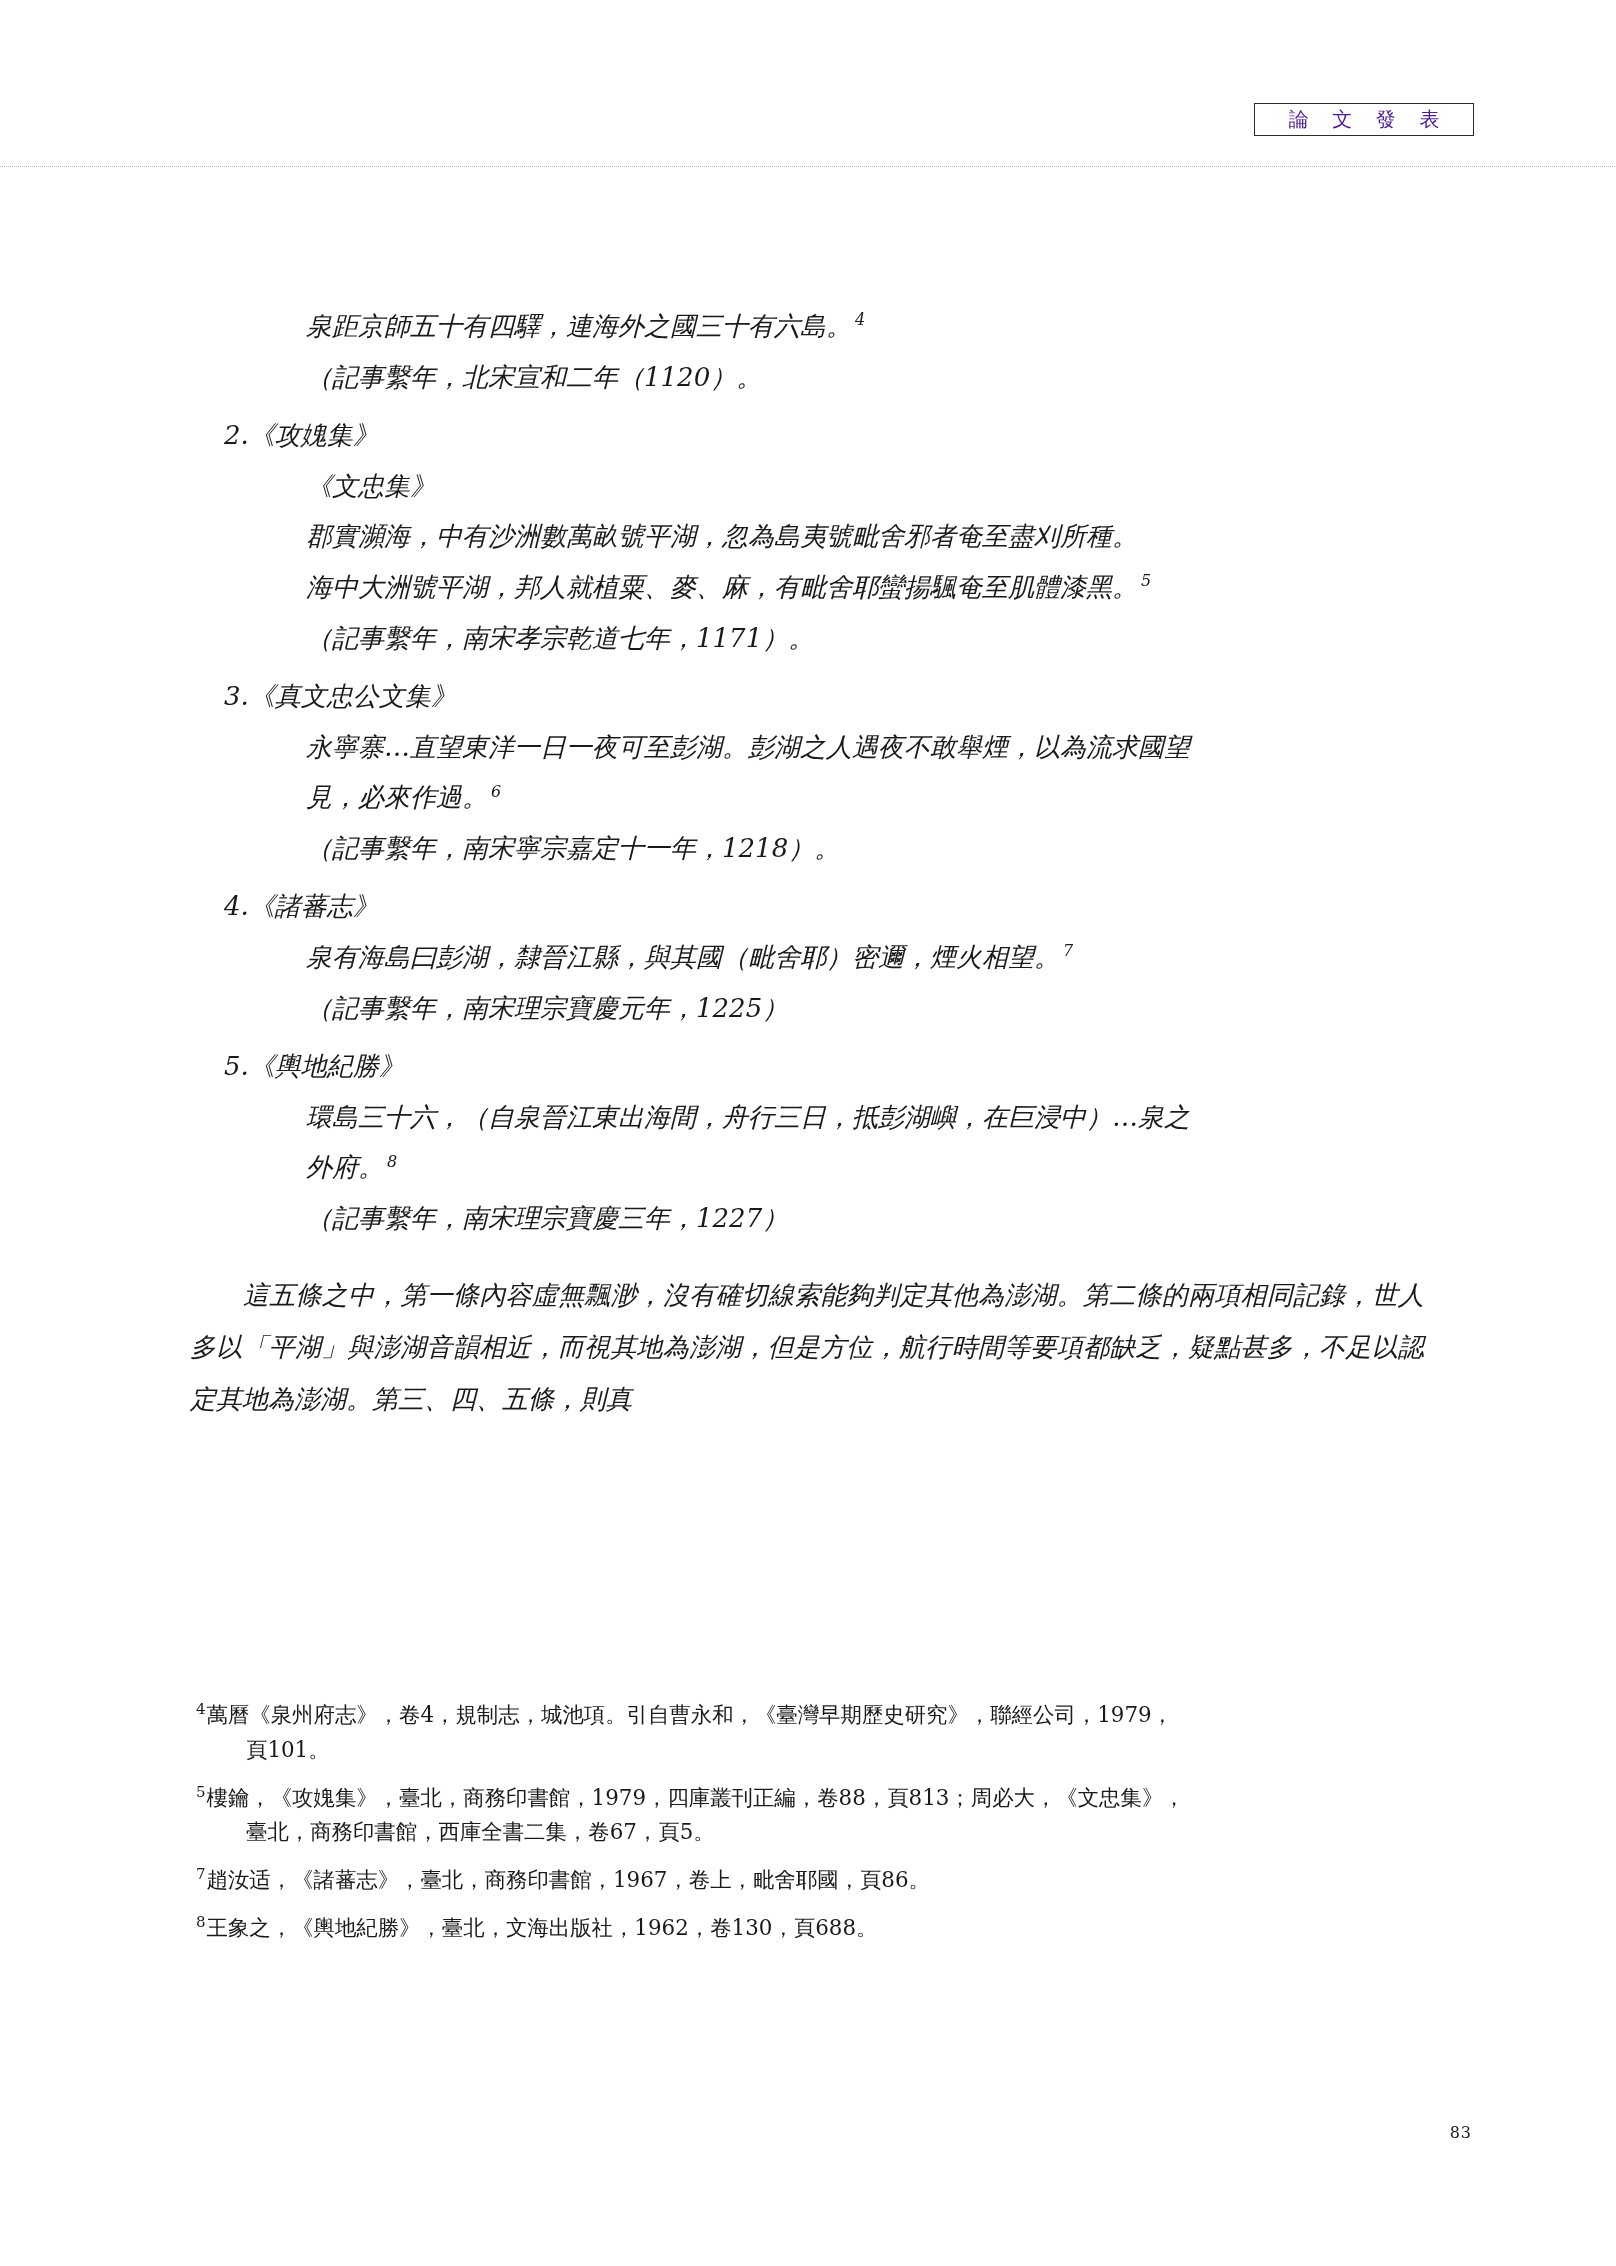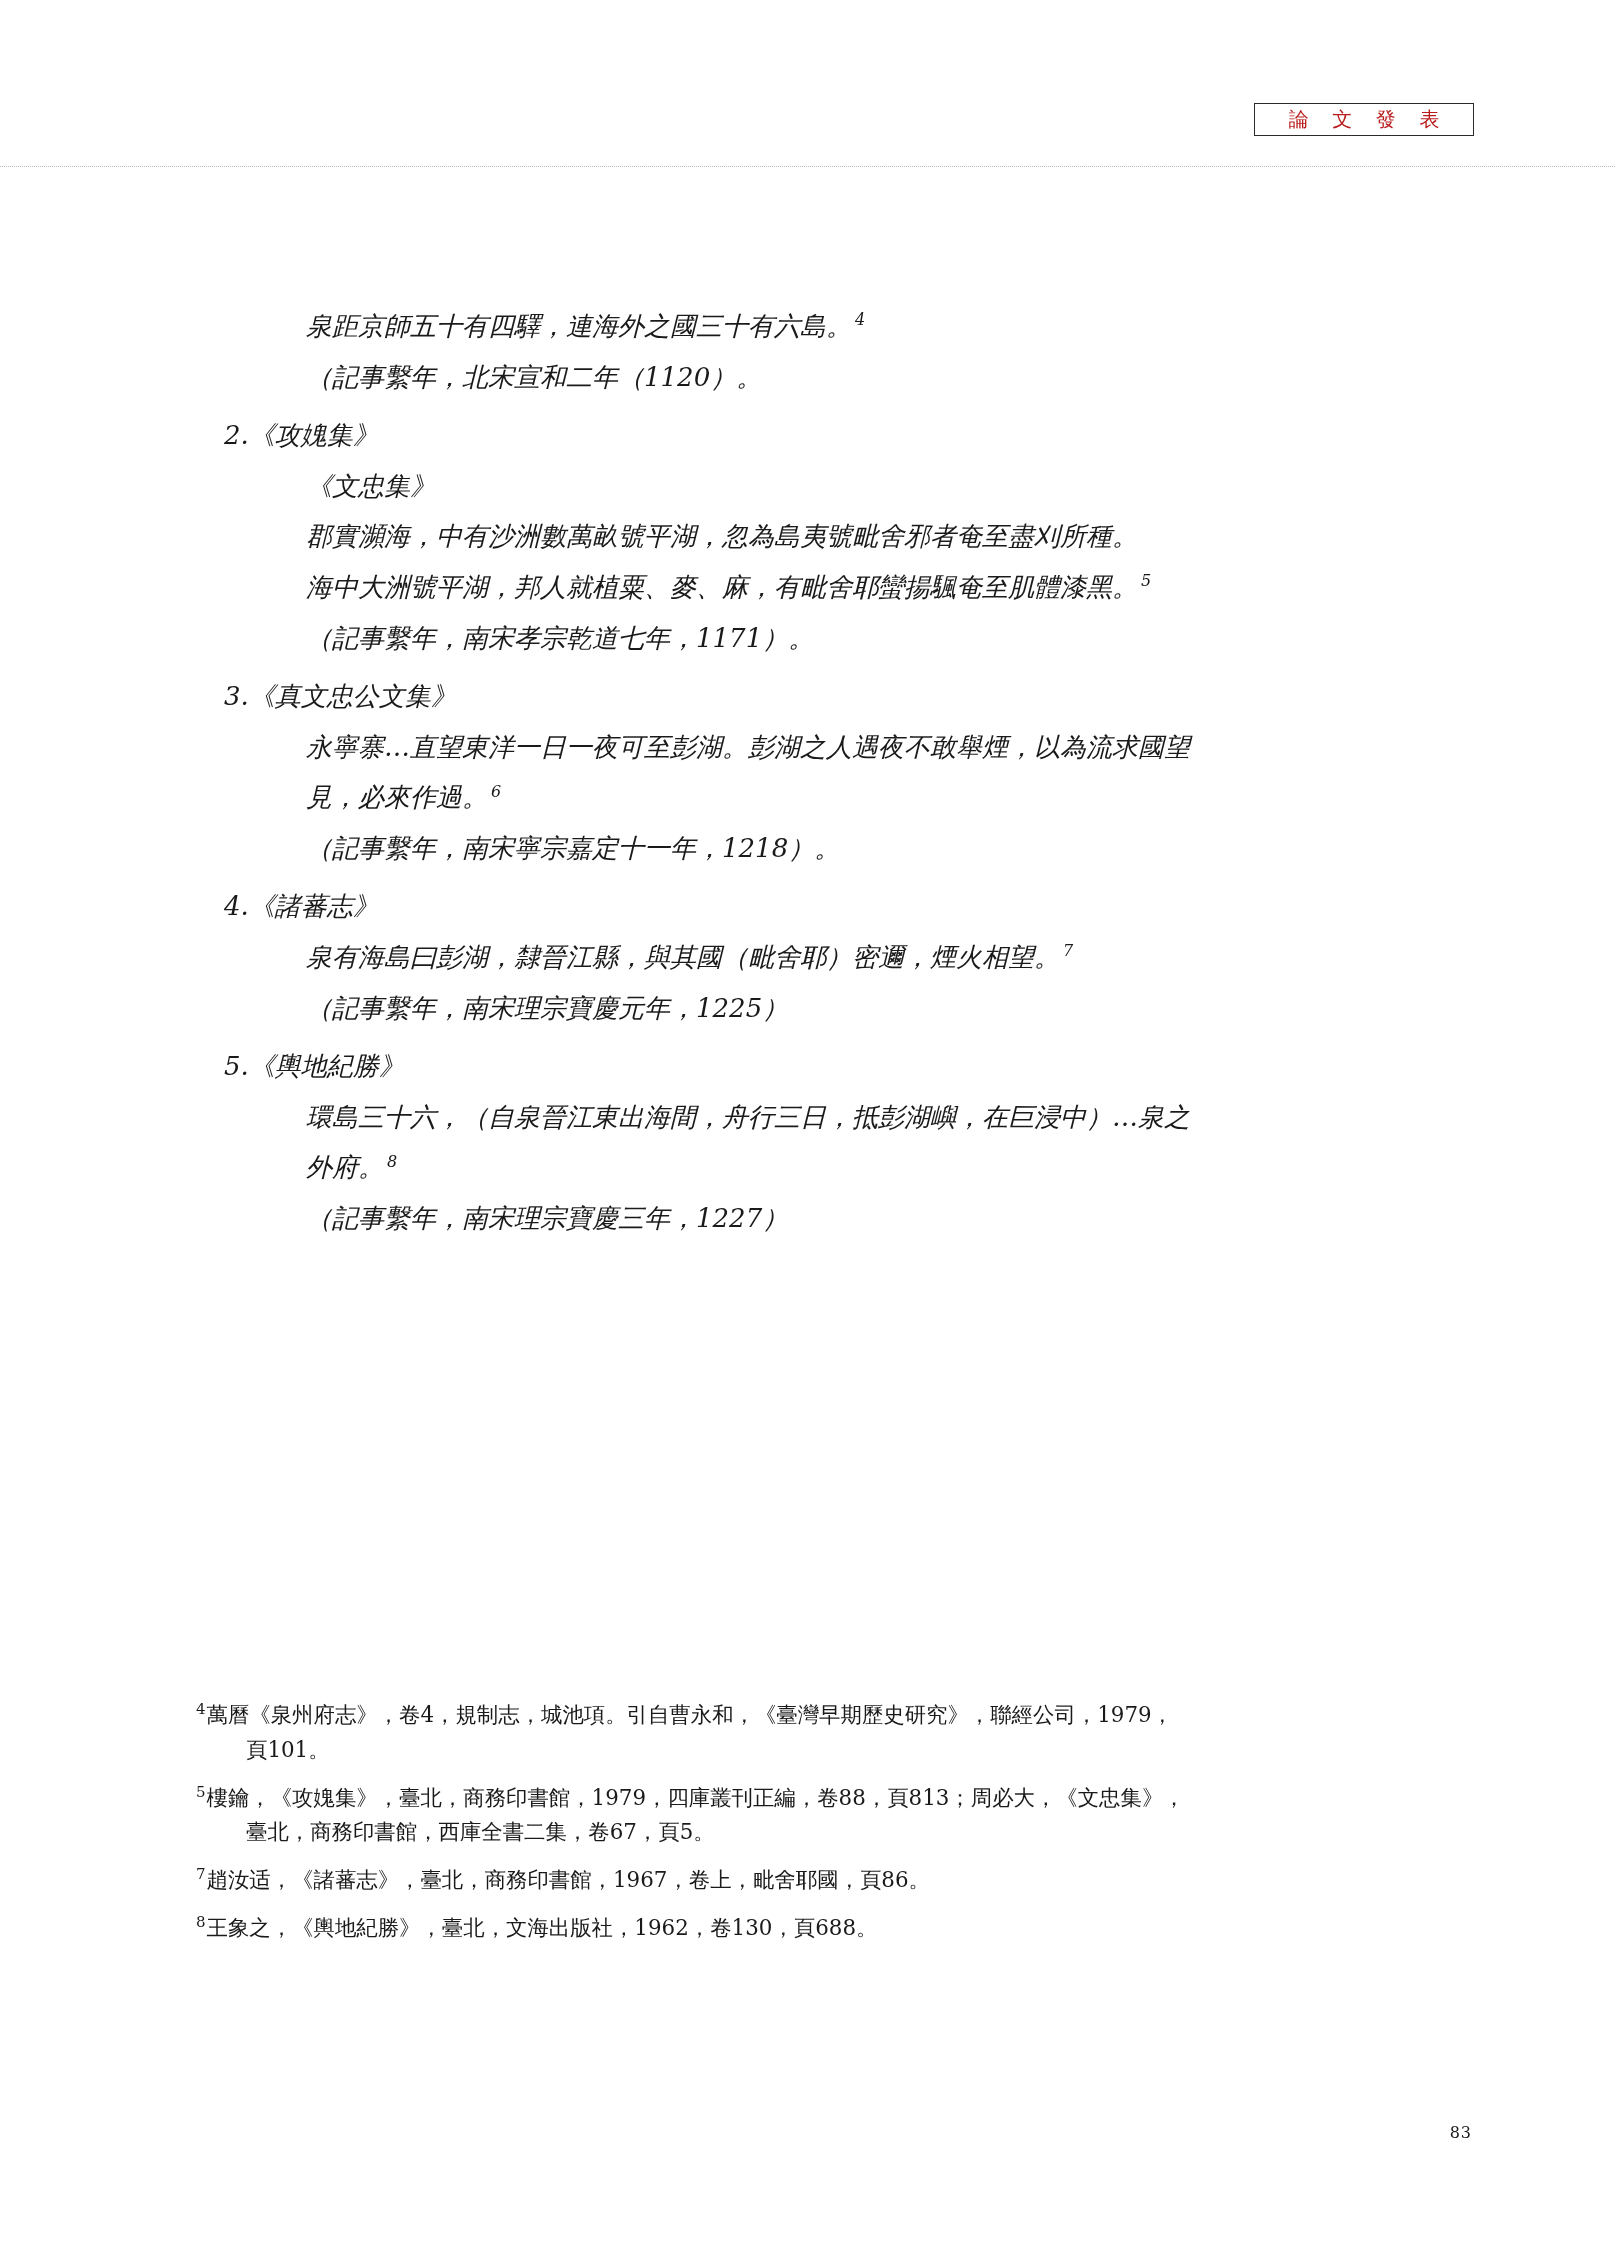--- a/index.html
+++ b/index.html
@@ -30,21 +30,21 @@
     right: 143px;
     display: flex;
     align-items: center;
   }
   .header-box {
     border: 1px solid #2b2b2b;
     padding: 4.8px 25px 6.7px 25px;
     font-size: 20px;
     letter-spacing: 8.6px;
     text-indent: 8.6px;
-    color: #b91c1c;
+    color: #4c1d95;
     line-height: 1;
     font-family: "DejaVu Serif", "Liberation Serif", serif;
   }
   .header-rule {
     position: absolute;
     top: 166px;
     left: 0px;
     width: 1617px;
     border-top: 1px dotted #b9b9b9;
   }
@@ -178,20 +178,21 @@
     <div class="item">
       <span>5.</span><span>《輿地紀勝》</span>
     </div>
     <div class="sub">環島三十六，（自泉晉江東出海間，舟行三日，抵彭湖嶼，在巨浸中）…泉之</div>
     <div class="sub">
       <span>外府。</span><span class="note-ref">8</span>
     </div>
     <div class="sub">（記事繫年，南宋理宗寶慶三年，1227）</div>
 
 
+    <div class="para">這五條之中，第一條內容虛無飄渺，沒有確切線索能夠判定其他為澎湖。第二條的兩項相同記錄，世人多以「平湖」與澎湖音韻相近，而視其地為澎湖，但是方位，航行時間等要項都缺乏，疑點甚多，不足以認定其地為澎湖。第三、四、五條，則真</div>
   </div>
 
   <div class="footnotes">
 
     <div class="fn">
       <span class="num">4</span><span>萬曆《泉州府志》，卷4，規制志，城池項。引自曹永和，《臺灣早期歷史研究》，聯經公司，1979，</span>
       <span class="cont">頁101。</span>
     </div>
 
     <div class="fn">

